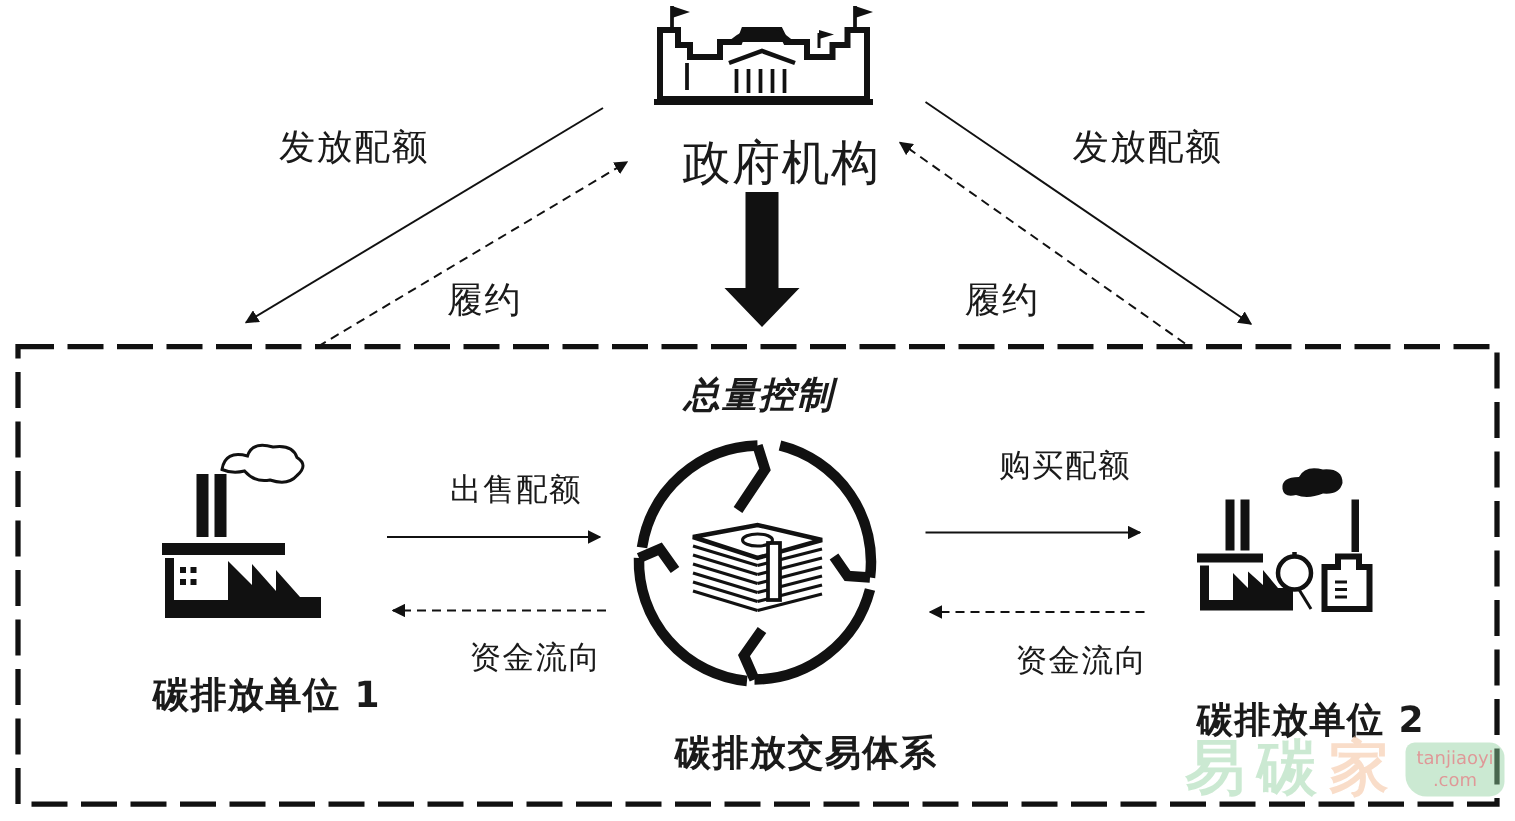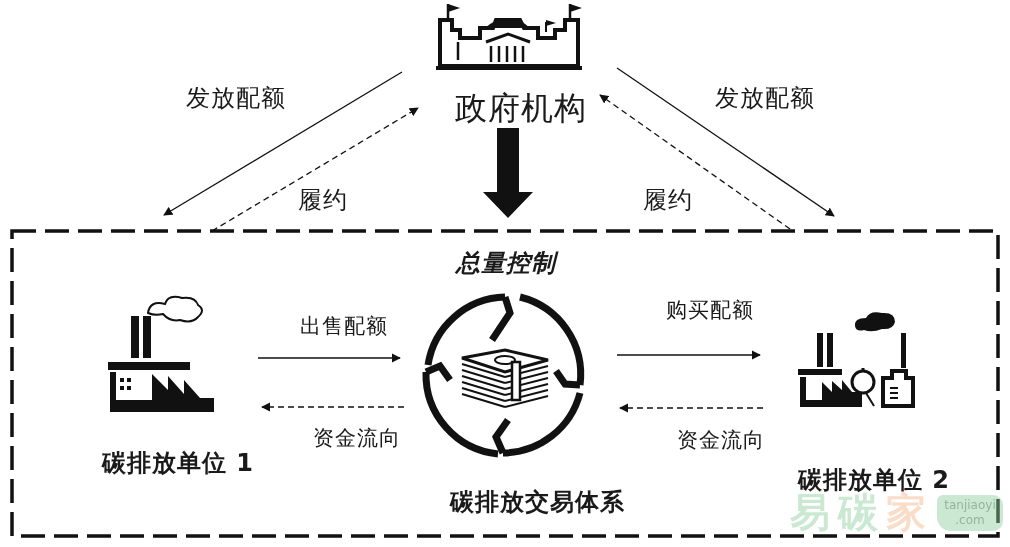--- a/index.html
+++ b/index.html
@@ -6,21 +6,21 @@
   body { width:1010px; height:547px; position:relative; overflow:hidden;
          font-family:"DejaVu Sans", "Liberation Sans", sans-serif; color:#111; }
   #diagram { position:absolute; left:0; top:0; width:1010px; height:547px; }
   .lbl { position:absolute; white-space:nowrap; color:#1a1a1a; line-height:1; }
   .lbl-lg { font-size:32px; font-weight:bold; letter-spacing:1px; }
   .lbl-md { font-size:24px; letter-spacing:1px; }
   .lbl-sm { font-size:21px; letter-spacing:1px;margin-left:32px; }
   .wm { position:absolute; left:790px; top:488px; width:215px; height:50px; opacity:0.45; }
   .wm-text { position:absolute; font-size:40px; font-weight:bold; line-height:1; }
   .wm-badge { position:absolute; left:147px; top:7px; width:66px; height:36px;
-              background:#8ed09c; border-radius:6px 10px 10px 14px; color:#14532d;
+              background:#8ed09c; border-radius:6px 10px 10px 14px; color:#b91c1c;
               font-size:12px; text-align:center; line-height:15px; padding-top:3px; box-sizing:border-box; }
 </style>
 </head>
 <body>
 
 <svg id="diagram" viewBox="0 0 1010 547" xmlns="http://www.w3.org/2000/svg">
   <defs>
     <marker id="tri" viewBox="0 0 10 10" refX="9" refY="5" markerWidth="7" markerHeight="7" orient="auto-start-reverse">
       <path d="M0,0 L10,5 L0,10 z" fill="#111"></path>
     </marker>

